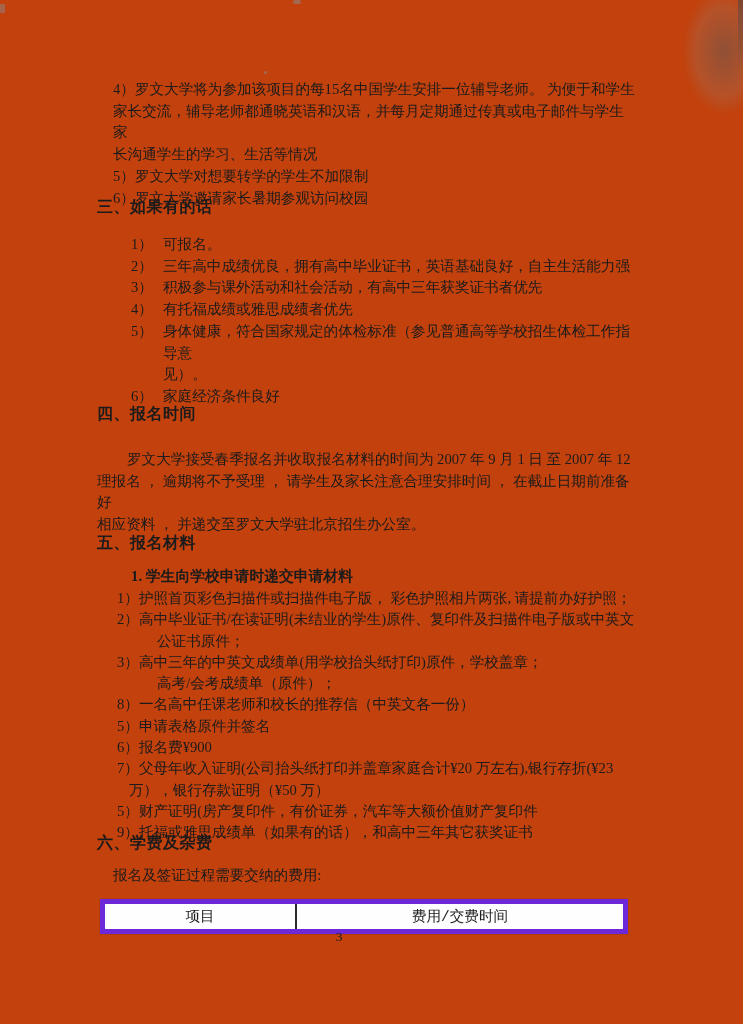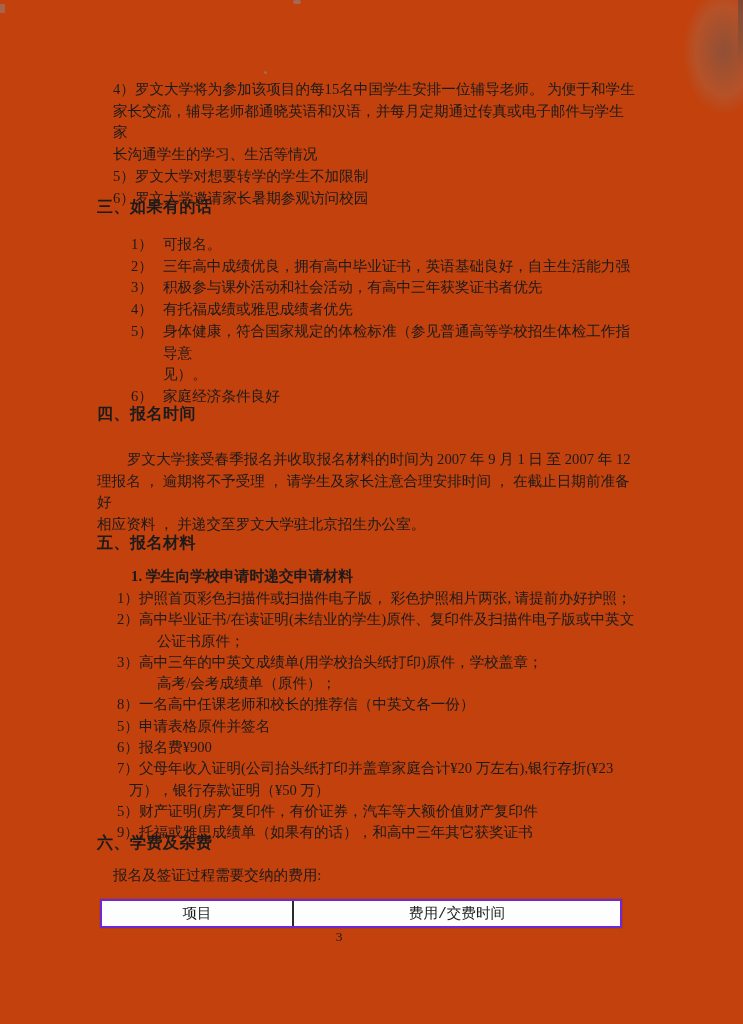--- a/index.html
+++ b/index.html
@@ -30,21 +30,21 @@
   .h5-block { left: 97px; top: 533px; }
   .sub5-block { left: 131px; top: 567px; }
   .sec5-block { left: 117px; top: 588px; width: 520px; }
   .ind40 { padding-left: 40px; }
   .ind12 { padding-left: 12px; }
   .h6-block { left: 97px; top: 833px; }
   .sec6-intro { left: 97px; top: 866px; width: 540px; margin-left: 16px; }
   .fees-table {
     left: 100px; top: 899px; width: 518px; height: 25px;
     display: flex;
-    border: 2px solid #6d28d9;
+    border: 5px solid #6d28d9;
     background: #fefefe;
     box-shadow: 0 0 1px rgba(0,0,0,0.4);
   }
   .fees-col {
     display: flex; align-items: center; justify-content: center;
     font-size: 14.6px;
   }
   .col-item { flex: 0 0 190px; border-right: 2px solid #2b2b2b; }
   .col-fee { flex: 1 1 auto; font-family: Liberation Mono, monospace; }
   .page-num { left: 100px; top: 929px; width: 478px; text-align: center; font-size: 13.5px; }

